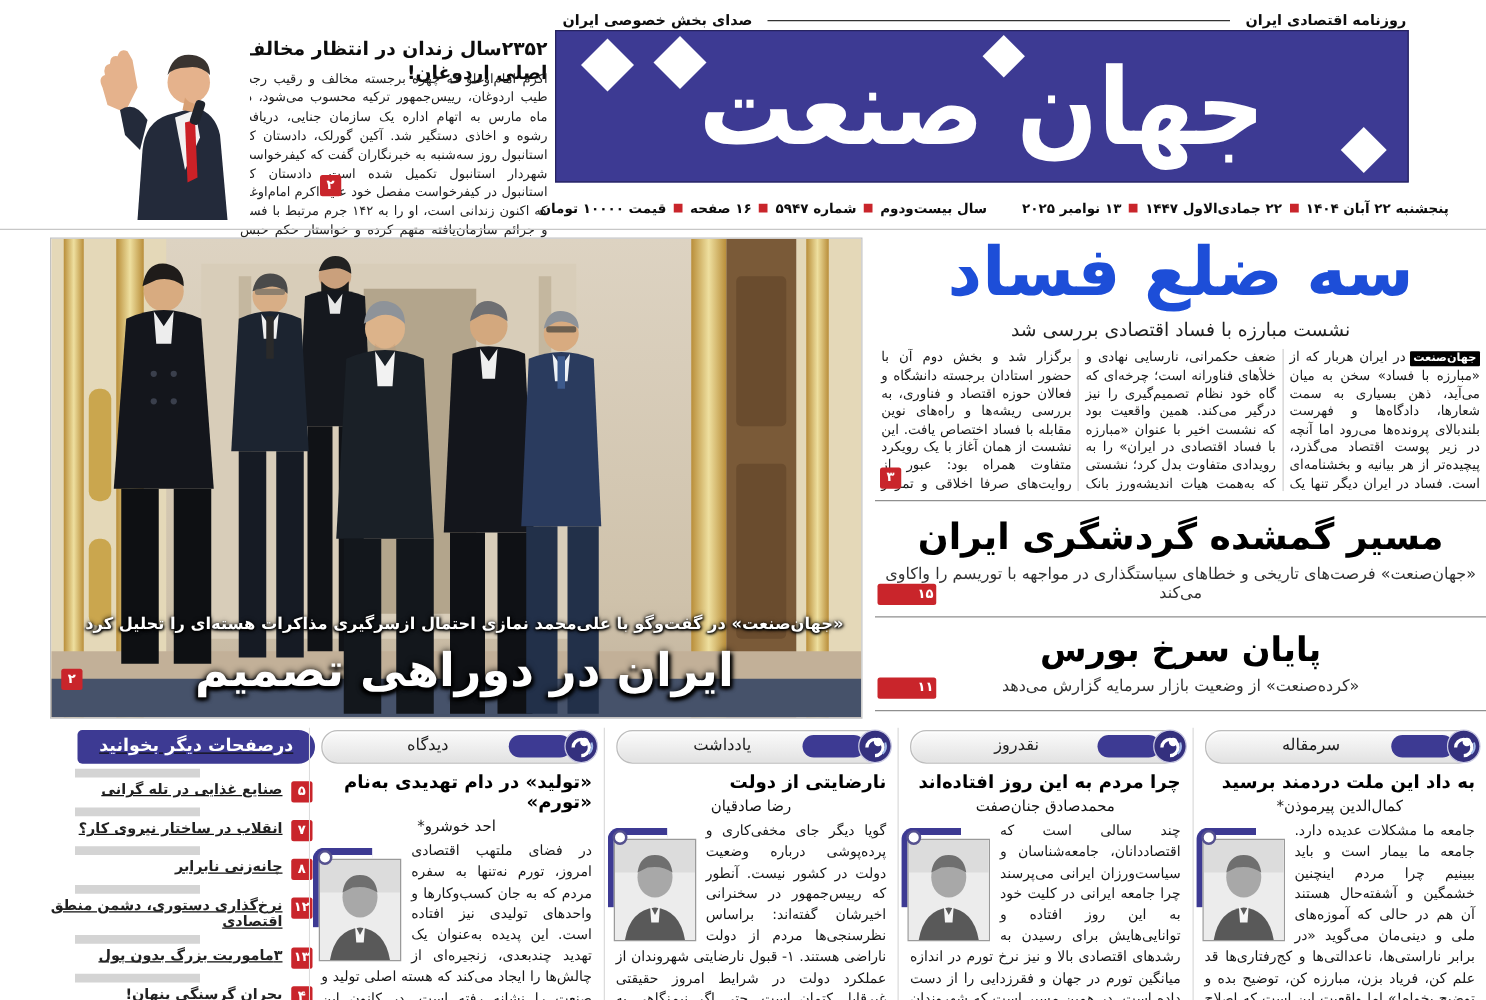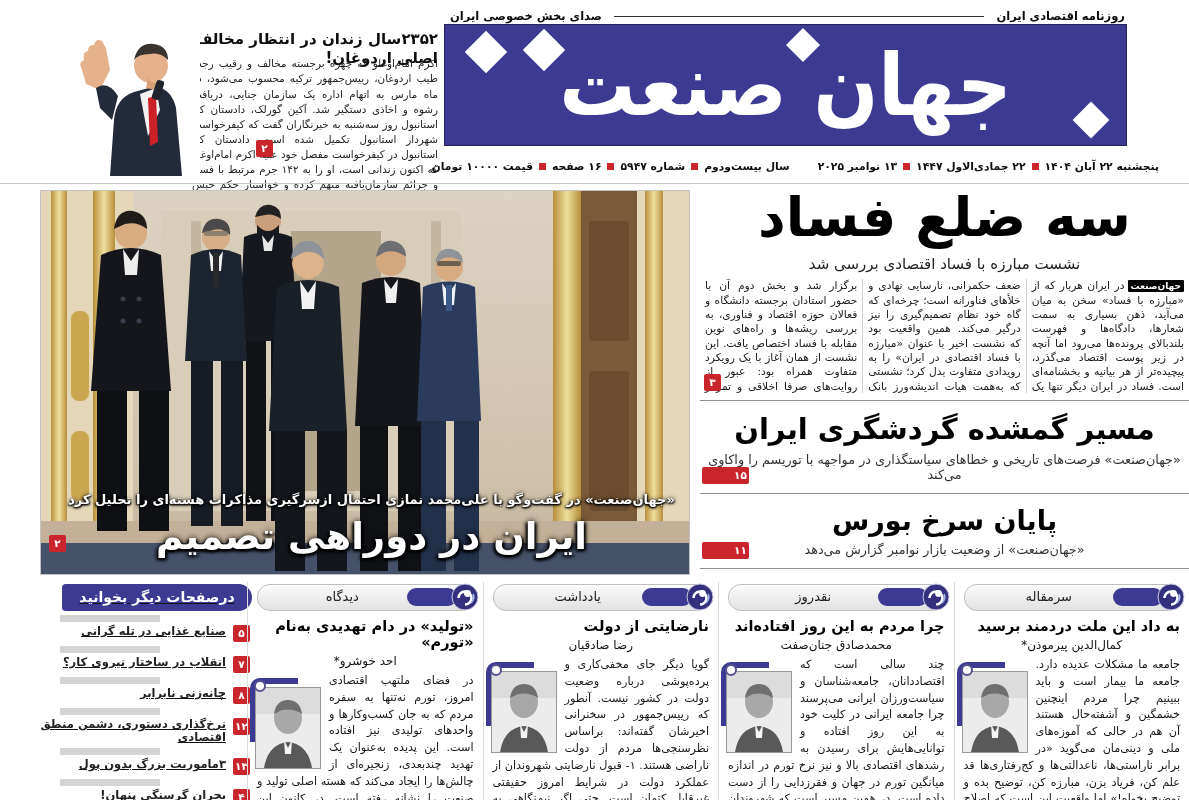--- a/index.html
+++ b/index.html
@@ -31,21 +31,21 @@
   
   .photo-story{position:absolute;left:40px;top:190px;width:650px;height:385px;border:1px solid #c2c2c2;
         box-sizing:border-box;overflow:hidden;}
   .photo-caption{position:absolute;left:0;right:0;bottom:16px;text-align:center;padding-left:13px;}
   .caption-kicker{font-size:13px;font-weight:bold;color:#fff;
         text-shadow:0 0 4px #000,1px 1px 2px #000,-1px 1px 2px #000;margin-bottom:8px;}
   .caption-title{font-size:37px;font-weight:bold;color:#fff;
         text-shadow:0 0 6px #000,2px 2px 3px #000,-2px 2px 3px #000;}
   .photo-story .pgnum{position:absolute;left:8px;bottom:22px;}
   .main-column{position:absolute;left:700px;top:188px;width:489px;height:390px;}
-  .main-headline{margin:0;text-align:center;font-size:54px;line-height:1.1;font-weight:bold;color:#000000;
+  .main-headline{margin:0;text-align:center;font-size:54px;line-height:1.1;font-weight:bold;color:#1d4ed8;
         letter-spacing:-1px;}
   .main-subhead{margin:8px 0 6px;text-align:center;font-size:15px;color:#222;}
   .cols3{position:relative;display:flex;margin-top:6px;height:114px;overflow:hidden;
         font-size:10.7px;line-height:1.34;text-align:justify;color:#1a1a1a;}
   .cols3 .c{flex:1;padding:0 5px;}
   .cols3 .c:not(:first-child){border-inline-start:1px solid #cfcfcf;}
   .cols3 .pgnum{position:absolute;left:4px;bottom:2px;}
   .brand-chip{display:inline-block;background:#000;color:#fff;font-size:9px;font-weight:bold;
         padding:0 3px;margin-inline-end:3px;border-radius:1px;}
   .hrule{border:0;border-top:1px solid #8f8f8f;margin:7px 0;}
@@ -255,21 +255,21 @@
     </div>
     <hr class="hrule">
     <div class="sec-story">
       <h2 class="sec-headline">مسیر گمشده گردشگری ایران</h2>
       <p class="sec-subhead">«جهان‌صنعت» فرصت‌های تاریخی و خطاهای سیاستگذاری در مواجهه با توریسم را واکاوی می‌کند</p>
       <span class="pgnum">۱۵</span>
     </div>
     <hr class="hrule">
     <div class="sec-story">
       <h2 class="sec-headline smaller">پایان سرخ بورس</h2>
-      <p class="sec-subhead">«جهان‌صنعت» از وضعیت بازار نوامبر گزارش می‌دهد</p>
+      <p class="sec-subhead">«کرده‌صنعت» از وضعیت بازار سرمایه گزارش می‌دهد</p>
       <span class="pgnum">۱۱</span>
     </div>
     <hr class="hrule">
   </section>
 
   <aside class="readmore">
     <div class="rm-header">درصفحات دیگر بخوانید</div>
     <div>
         <div class="rm-stripe"></div>
         <div class="rm-item"><span class="pgnum">۵</span><span>صنایع غذایی در تله گرانی</span></div>

